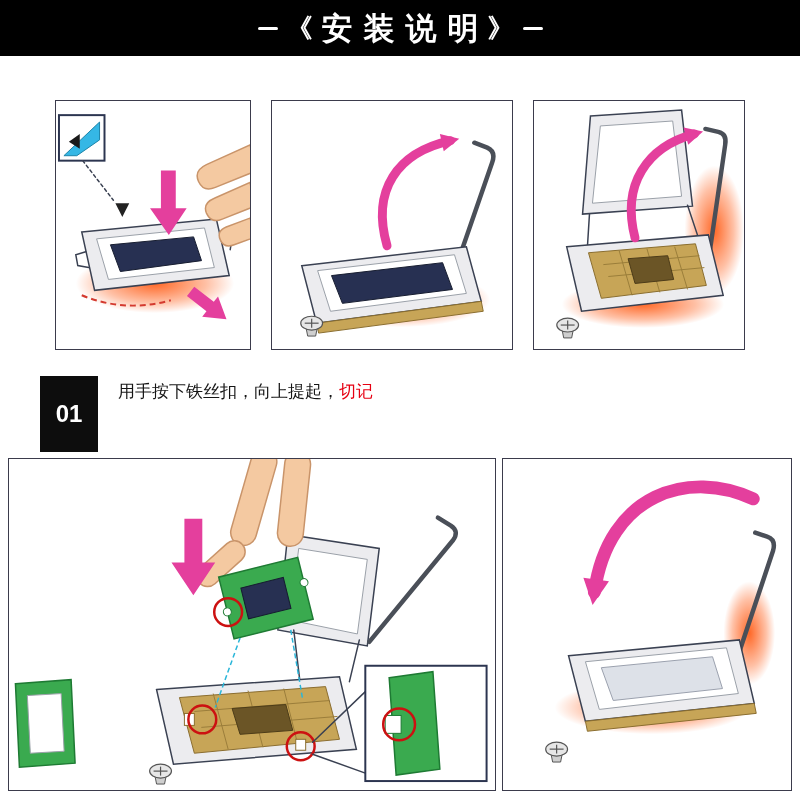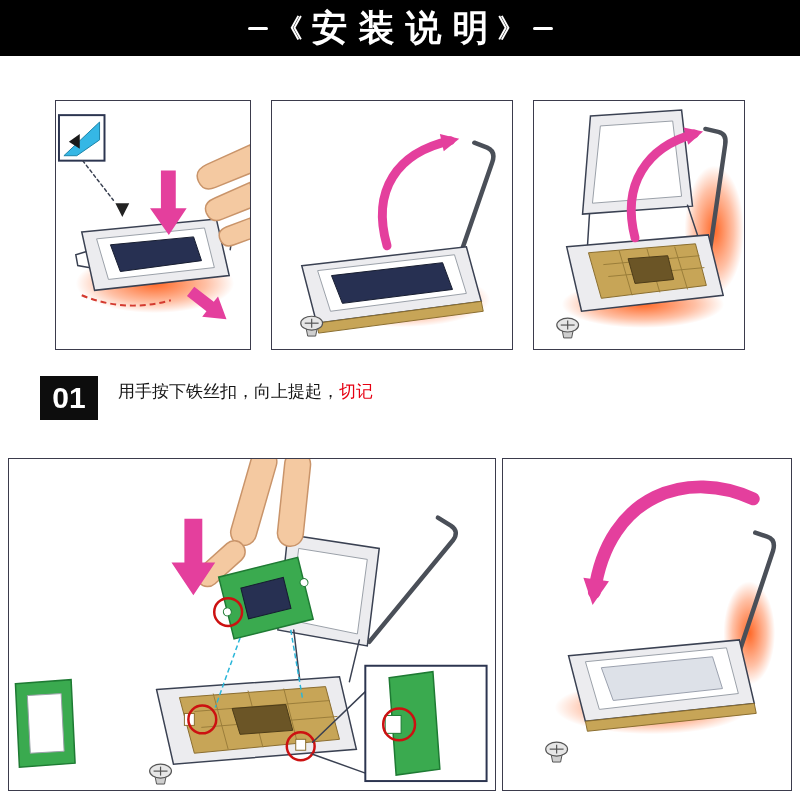--- a/index.html
+++ b/index.html
@@ -4,37 +4,37 @@
 <style>
   *{margin:0;padding:0;box-sizing:border-box}
   html,body{width:800px;height:800px}
   body{background:#fff;font-family:"Liberation Sans",sans-serif;overflow:hidden}
   .page{width:800px;height:800px;background:#fff}
 
   
   .topbar{height:56px;background:var(--header-bg,#000);display:flex;align-items:center;justify-content:center;gap:9px;color:var(--header-text,#fff)}
   .topbar .bar{width:20px;height:3px;background:var(--header-text,#fff);border-radius:2px}
   .topbar .bracket{font-size:26px;font-weight:bold;line-height:1}
-  .topbar .title{font-size:36px;font-weight:bold;letter-spacing:11px;margin-right:-11px;line-height:1}
+  .topbar .title{font-size:31px;font-weight:bold;letter-spacing:11px;margin-right:-11px;line-height:1}
 
   
   .row{display:flex;justify-content:space-between}
   .top-row{padding:0 55px;margin-top:44px;height:250px}
   .bottom-row{padding:0 8px;margin-top:20px;height:333px}
   figure.panel{background:#fff;border:1px solid var(--panel-border,#3b3b4c)}
   .p1{width:196px;height:250px}
   .p2{width:242px;height:250px}
   .p3{width:212px;height:250px}
   .pb1{width:488px;height:333px;border-color:#cfcfcf}
   .pb2{width:290px;height:333px;border-color:#cfcfcf}
   figure.panel svg{display:block}
 
   
   .step{display:flex;align-items:flex-start;gap:20px;padding-left:40px;margin-top:26px;height:62px}
-  .step-num{width:58px;height:44px;background:var(--step-box-bg,#0d0d0d);color:#fff;font-size:30px;font-weight:bold;display:flex;align-items:center;justify-content:center;flex:0 0 auto}
+  .step-num{width:58px;height:76px;background:var(--step-box-bg,#0d0d0d);color:#fff;font-size:24px;font-weight:bold;display:flex;align-items:center;justify-content:center;flex:0 0 auto}
   .step-text{font-size:17px;font-weight:normal;color:#151515;line-height:30px;padding-top:1px}
   .step-text .red{color:var(--warning-red,#e60012)}
 
   
   .silver{fill:var(--socket-silver,#ececef);stroke:#3a4152;stroke-width:1.5}
   .white{fill:#fff;stroke:#9aa0a8;stroke-width:1}
   .navy{fill:var(--socket-navy,#273052);stroke:#161c30;stroke-width:1}
   .gold{fill:var(--pad-gold,#c7a557);stroke:#8a6d2f;stroke-width:1}
   .pins{fill:#6b5526;stroke:#4c3b18;stroke-width:1}
   .grid{stroke:#9a7d3a;stroke-width:1;fill:none}

